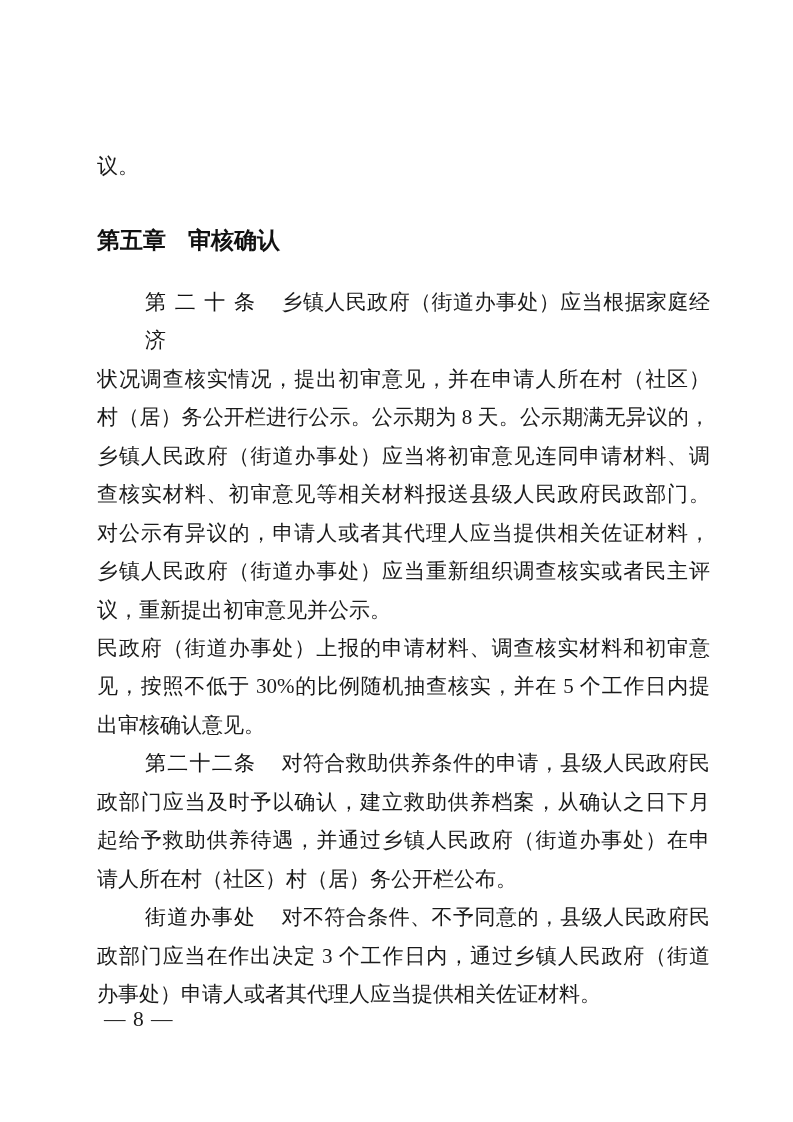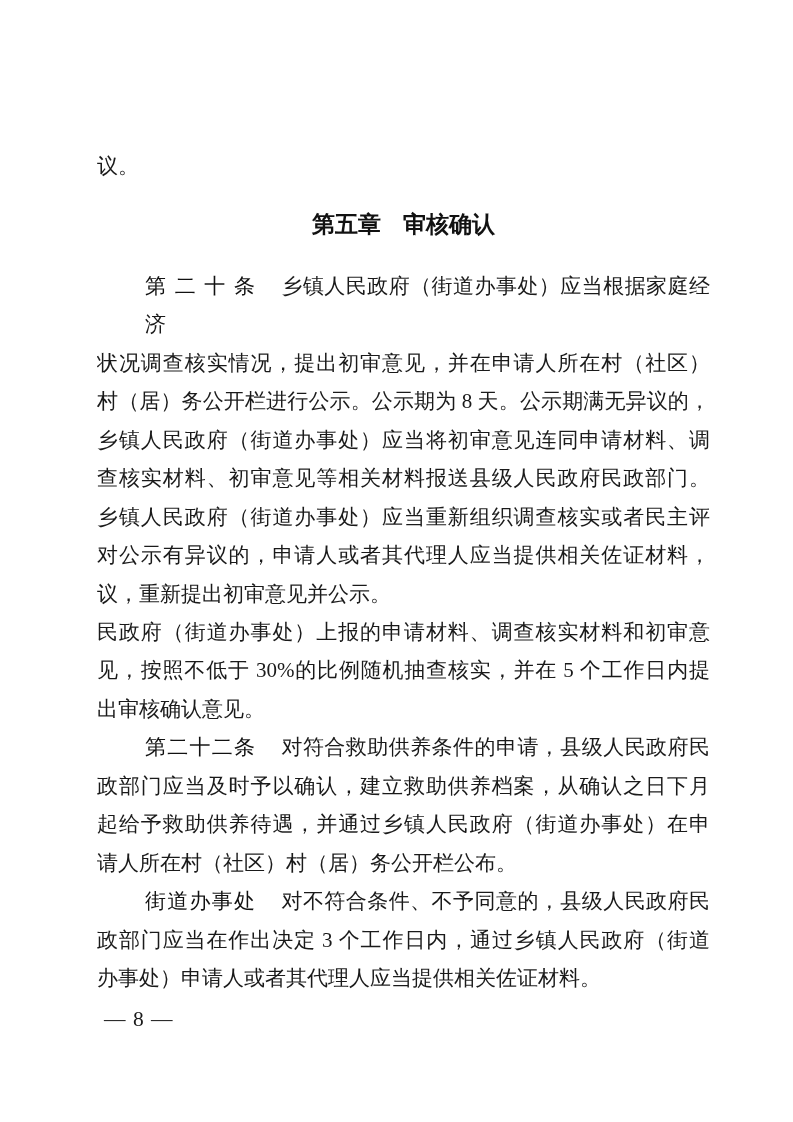--- a/index.html
+++ b/index.html
@@ -41,24 +41,23 @@
       display: inline-block;
       width: 110px;
       margin-right: 26px;
       font-family: "Liberation Sans", "DejaVu Sans", sans-serif;
       font-weight: normal;
       color: #111111;
       text-align: justify;
       text-align-last: justify;
     }
     .chapter {
-      margin: 20px 0 23px 0;
+      margin: 36px 0 23px 0;
       font-size: 23px;
       line-height: 38.45px;
-      text-align: center;
       font-family: "Liberation Sans", "DejaVu Sans", sans-serif;
       font-weight: bold;
       color: #111111;
     }
     .chapter-title {
       margin-left: 22px;
     }
     .para {
       margin: 0;
       padding: 0;
@@ -84,22 +83,22 @@
   </h2>
 
   <div class="para">
     <div class="line first">
       <span class="art-num">第二十条</span><span>乡镇人民政府（街道办事处）应当根据家庭经济</span>
     </div>
     <div class="line">状况调查核实情况，提出初审意见，并在申请人所在村（社区）</div>
     <div class="line">村（居）务公开栏进行公示。公示期为 8 天。公示期满无异议的，</div>
     <div class="line">乡镇人民政府（街道办事处）应当将初审意见连同申请材料、调</div>
     <div class="line">查核实材料、初审意见等相关材料报送县级人民政府民政部门。</div>
+    <div class="line">对公示有异议的，申请人或者其代理人应当提供相关佐证材料，</div>
     <div class="line">乡镇人民政府（街道办事处）应当重新组织调查核实或者民主评</div>
-    <div class="line">对公示有异议的，申请人或者其代理人应当提供相关佐证材料，</div>
     <div class="line last">议，重新提出初审意见并公示。</div>
   </div>
 
   <div class="para">
     <div class="line">民政府（街道办事处）上报的申请材料、调查核实材料和初审意</div>
     <div class="line">见，按照不低于 30%的比例随机抽查核实，并在 5 个工作日内提</div>
     <div class="line last">出审核确认意见。</div>
   </div>
 
   <div class="para">

